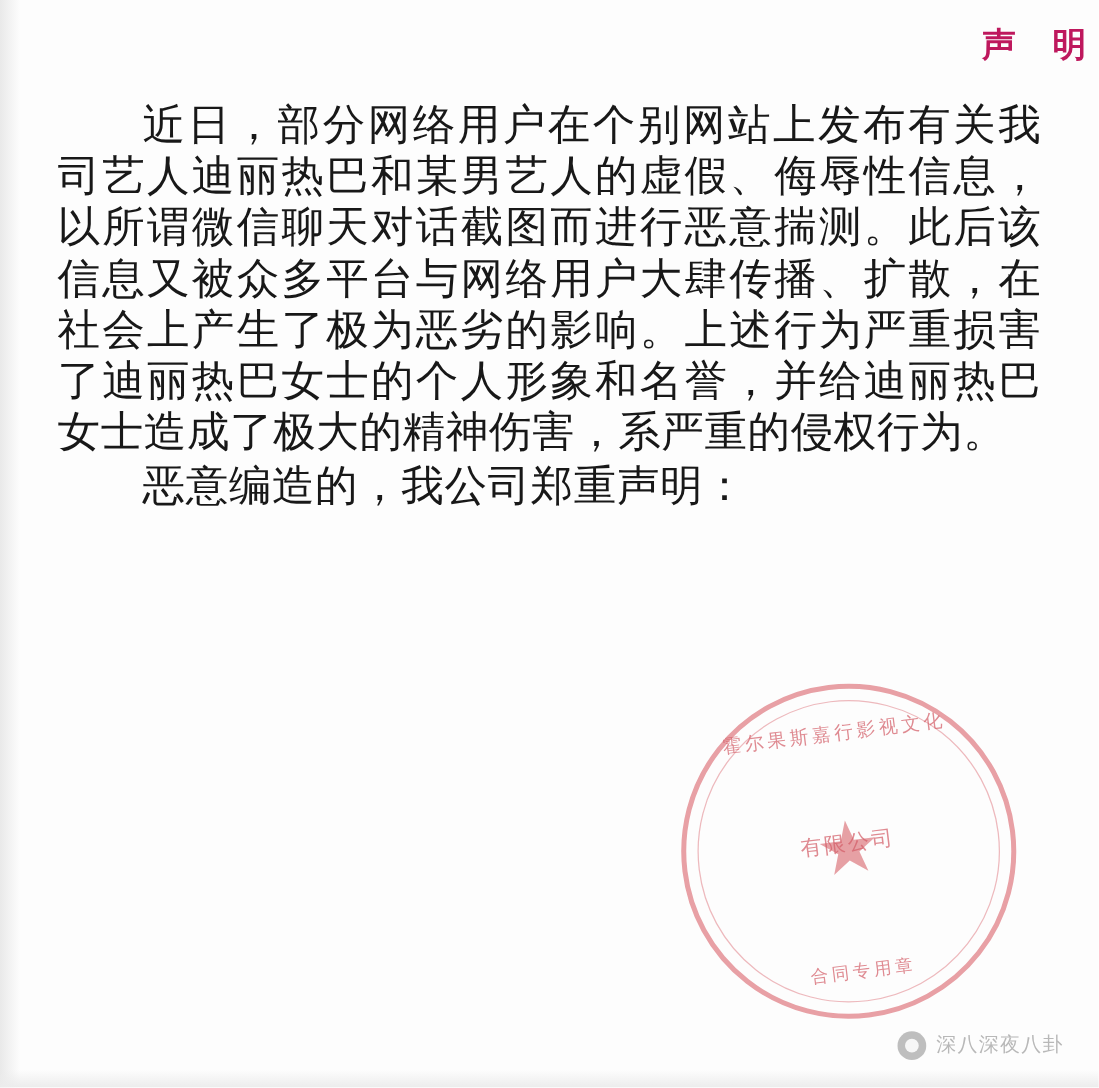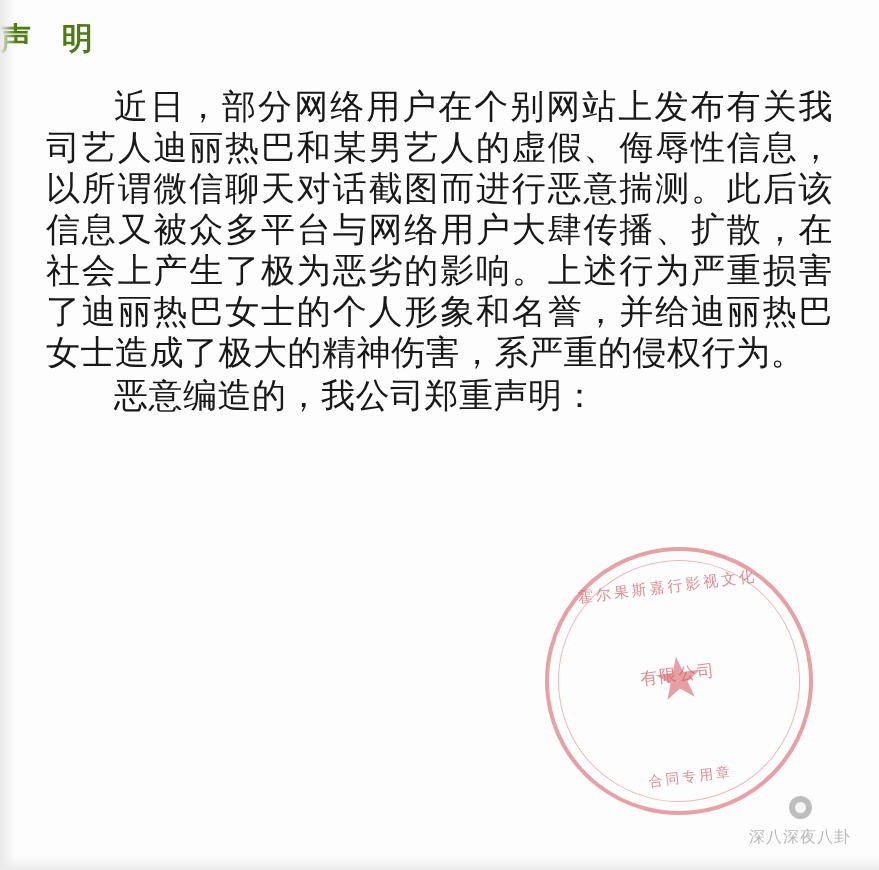--- a/index.html
+++ b/index.html
@@ -16,26 +16,26 @@
     position: relative;
   }
   .page {
     position: relative;
     width: 879px;
     height: 870px;
     background: #fdfdfd;
     box-sizing: border-box;
   }
   .doc-title {
-    text-align: left;
-    font-size: 31px;
+    text-align: right;
+    font-size: 27px;
     font-weight: bold;
     letter-spacing: 10px;
     padding-top: 18px;
-    color: #4d7c0f;
+    color: #be185d;
   }
   .body-text {
     margin: 26px 46px 0 46px;
     font-size: 34px;
     line-height: 41px;
     letter-spacing: 0.5px;
     text-align: justify;
     color: #181818;
   }
   .para {
@@ -116,21 +116,20 @@
     letter-spacing: 2px;
   }
   .watermark {
     position: absolute;
     right: 28px;
     bottom: 22px;
     display: flex;
     align-items: center;
     gap: 8px;
     opacity: 0.55;
-    flex-direction: column;
   }
   .watermark .wm-logo {
     width: 23px;
     height: 23px;
     border-radius: 50%;
     background: #8c8c8c;
     position: relative;
   }
   .watermark .wm-logo::after {
     content: "";

